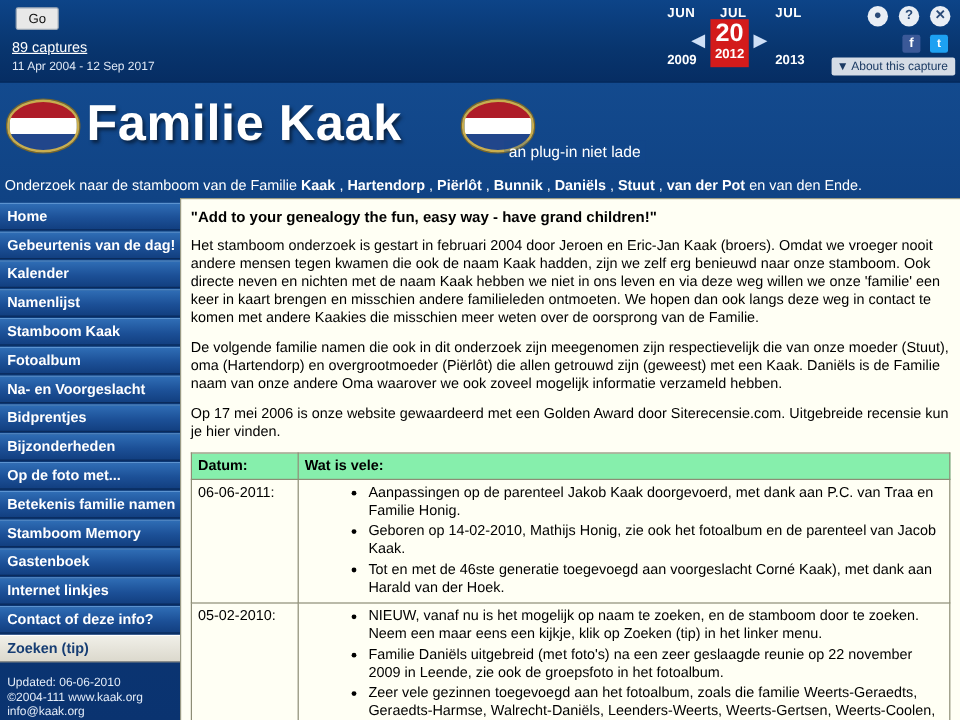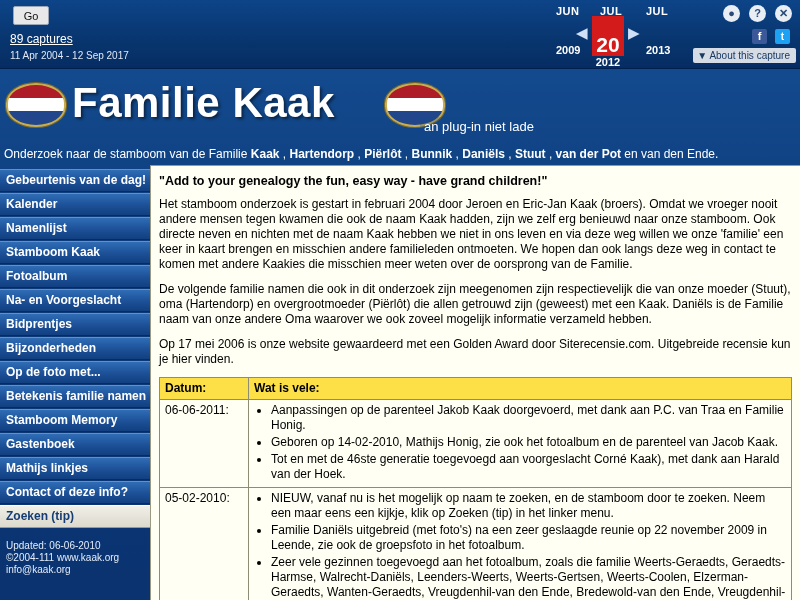--- a/index.html
+++ b/index.html
@@ -108,21 +108,21 @@
     height: 40px;
     background: #d31b1b;
     color: #ffffff;
     text-align: center;
     font-weight: bold;
   }
   #wb-daybox .d {
     display: block;
     font-size: 21px;
     line-height: 22px;
-    padding-top: 18px;
+    padding-top: 1px;
   }
   #wb-daybox .y {
     display: block;
     font-size: 11px;
     line-height: 12px;
   }
   .wb-arrow {
     position: absolute;
     top: 22px;
     font-size: 15px;
@@ -323,28 +323,28 @@
   }
   table.news th, table.news td {
     border: 1px solid #8d8d76;
     vertical-align: top;
     padding: 3px 5px;
     font-size: 12px;
     text-align: left;
   }
   table.news th {
     font-weight: bold;
-    background: #fde047;
+    background: #86efac;
   }
   td.datecell { width: 78px; white-space: nowrap; }
   table.news ul {
     margin: 0;
     padding-left: 17px;
   }
-  table.news li { margin-bottom: 2px; }
+  table.news li { margin-bottom: 2px; margin-left: 36px; }
 </style>
 </head>
 <body>
 
 <div id="wayback">
 
   <div id="wb-url-row">
     <button id="wb-go">Go</button>
   </div>
 
@@ -394,33 +394,34 @@
     <div id="plugin-note">an plug-in niet lade</div>
   </div>
 
   <div id="subtitle">
     <span>Onderzoek naar de stamboom van de Familie </span><b>Kaak</b><span> , </span><b>Hartendorp</b><span> , </span><b>Piërlôt</b><span> , </span><b>Bunnik</b><span> , </span><b>Daniëls</b><span> , </span><b>Stuut</b><span> , </span><b>van der Pot</b><span> en van den Ende.</span>
   </div>
 
   <div id="content">
 
     <div id="menu">
+      <div class="menu-item">Home</div>
       <div class="menu-item">Gebeurtenis van de dag!</div>
       <div class="menu-item">Kalender</div>
       <div class="menu-item">Namenlijst</div>
       <div class="menu-item">Stamboom Kaak</div>
       <div class="menu-item">Fotoalbum</div>
       <div class="menu-item">Na- en Voorgeslacht</div>
       <div class="menu-item">Bidprentjes</div>
       <div class="menu-item">Bijzonderheden</div>
       <div class="menu-item">Op de foto met...</div>
       <div class="menu-item">Betekenis familie namen</div>
       <div class="menu-item">Stamboom Memory</div>
       <div class="menu-item">Gastenboek</div>
-      <div class="menu-item">Mathijs linkjes</div>
+      <div class="menu-item">Internet linkjes</div>
       <div class="menu-item">Contact of deze info?</div>
       <div class="menu-item active">Zoeken (tip)</div>
 
       <div id="menu-foot">
         <div>Updated: 06-06-2010</div>
         <div>©2004-111 www.kaak.org</div>
         <div>info@kaak.org</div>
 
       </div>
     </div>

